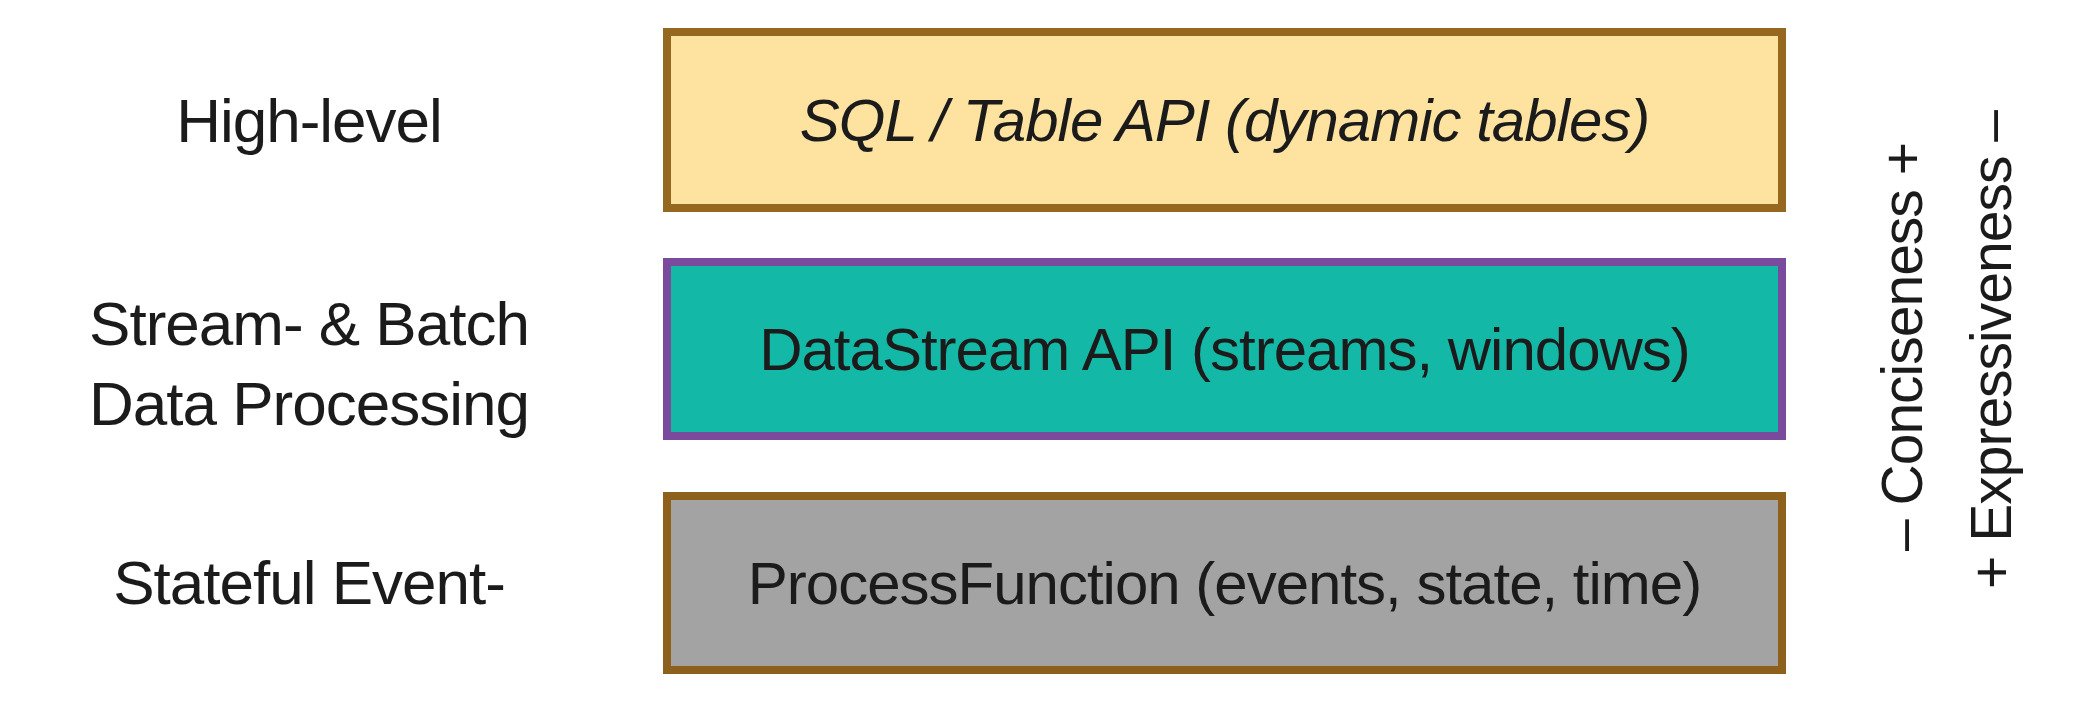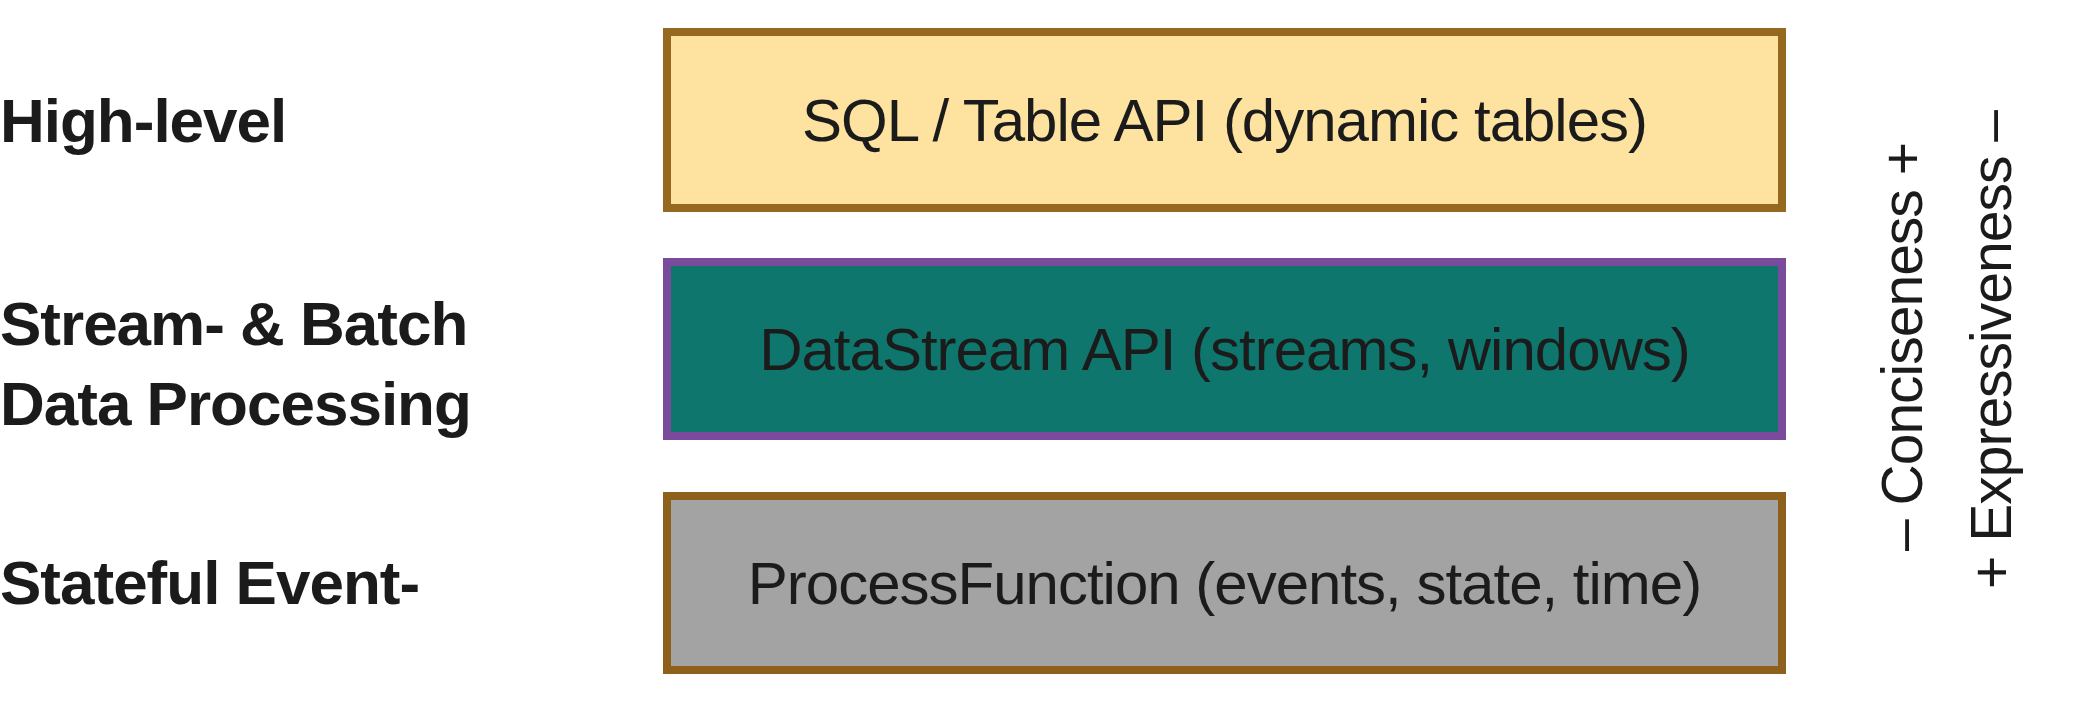--- a/index.html
+++ b/index.html
@@ -13,23 +13,23 @@
     height: 708px;
     background: #ffffff;
     font-family: "Liberation Sans", sans-serif;
     color: #1b1b1b;
     overflow: hidden;
   }
   .row-label {
     position: absolute;
     left: 0;
     width: 618px;
-    text-align: left;
+    text-align: center;
     font-size: 62px;
-    font-weight: 700;
+    font-weight: 400;
     line-height: 80px;
     letter-spacing: -1px;
     transform: translateY(-50%);
     white-space: nowrap;
   }
   .row-label-0 { top: 121px; }
   .row-label-1 { top: 364px; }
   .row-label-2 { top: 583px; }
 
   .api-box {
@@ -40,21 +40,21 @@
     box-sizing: border-box;
     border: 8px solid #000;
     display: flex;
     align-items: center;
     justify-content: center;
     font-size: 60px;
     font-weight: 300;
     letter-spacing: -1px;
     white-space: nowrap;
   }
-  .api-box-0 { top: 28px; height: 184px; }
+  .api-box-0 { top: 28px; height: 184px; font-style: italic; }
   .api-box-1 { top: 258px; }
   .api-box-2 { top: 492px; }
 
   .vaxis {
     position: absolute;
     white-space: nowrap;
     font-size: 57px;
     font-weight: 300;
     letter-spacing: -1px;
     transform: translate(-50%, -50%) rotate(-90deg);
@@ -71,21 +71,21 @@
     <div>High-level</div>
   </div>
   <div class="api-box api-box-0" style="background-color: rgb(253, 226, 160); border-color: rgb(150, 103, 30);">
     <span>SQL / Table API (dynamic tables)</span>
   </div>
 
   <div class="row-label row-label-1">
     <div>Stream- &amp; Batch</div>
     <div>Data Processing</div>
   </div>
-  <div class="api-box api-box-1" style="background-color: #0f766e; border-color: rgb(122, 75, 156);">
+  <div class="api-box api-box-1" style="background-color: #14b8a6; border-color: rgb(122, 75, 156);">
     <span>DataStream API (streams, windows)</span>
   </div>
 
   <div class="row-label row-label-2">
     <div>Stateful Event-</div>
   </div>
   <div class="api-box api-box-2" style="background-color: #a3a3a3; border-color: rgb(141, 97, 28);">
     <span>ProcessFunction (events, state, time)</span>
   </div>
 

